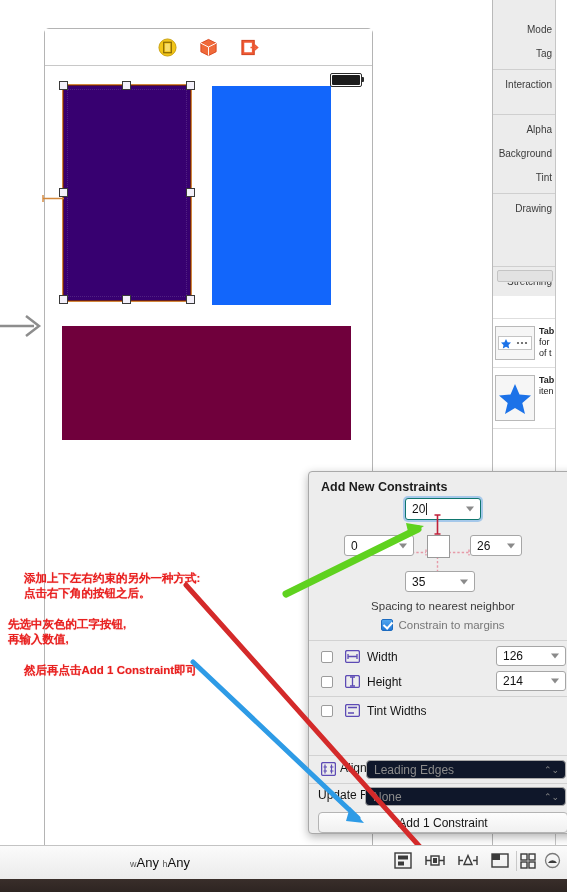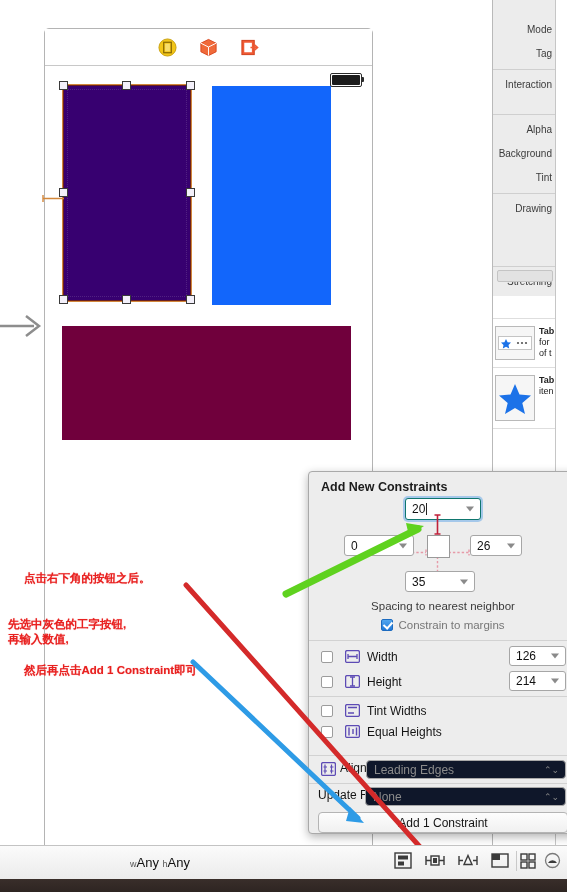--- a/index.html
+++ b/index.html
@@ -120,21 +120,21 @@
   .chk.on{background:linear-gradient(180deg,#51a7f0,#1f78d8);border-color:#1c6bc0;}
   .chk.on:after{content:"";position:absolute;left:3px;top:0px;width:4px;height:7px;
     border:solid #fff;border-width:0 2px 2px 0;transform:rotate(42deg);}
   .margins-label{color:#777;}
 
   .pop-sep{position:absolute;left:0;right:0;height:1px;background:#d2d2d2;}
 
   .opt-row{position:absolute;left:12px;height:21px;display:flex;align-items:center;gap:7px;
     font-size:12px;color:#141414;}
   .opt-ico{width:15px;height:13px;flex:0 0 auto;}
-  .opt-val{position:absolute;right:11px;width:57px;height:20px;}
+  .opt-val{position:absolute;right:11px;width:70px;height:20px;}
 
   .pop-select{position:absolute;background:#0f172a;border:1px solid #a9a9a9;border-radius:4px;
     font-size:12px;color:#8b8b8b;box-sizing:border-box;}
   .pop-select .sv{position:absolute;left:7px;top:50%;transform:translateY(-50%);}
   .pop-select .dchev{position:absolute;right:6px;top:50%;transform:translateY(-50%);
     font-size:9px;color:#8a8a8a;line-height:1;}
   .sel-align{left:57px;top:288px;width:200px;height:19px;}
   .sel-update{left:56px;top:315px;width:201px;height:19px;}
   .lbl-align{position:absolute;left:31px;top:289px;font-size:12px;color:#141414;}
   .lbl-update{position:absolute;left:9px;top:316px;font-size:12px;color:#141414;}
@@ -412,30 +412,20 @@
       <span class="chk"></span>
       <span class="opt-ico">
         <svg width="15" height="13" viewBox="0 0 15 13">
             <rect x="0.6" y="0.6" width="13.8" height="11.8" rx="1.5" fill="none" stroke="#5d4bb5" stroke-width="1.3"></rect>
             <path d="M3 3.5 H12 M3 9 H9" stroke="#5d4bb5" stroke-width="1.5" fill="none"></path>
           </svg>
       </span>
       <span>Tint Widths</span>
     </div>
 
-    <div class="opt-row" style="top:249px;">
-      <span class="chk"></span>
-      <span class="opt-ico">
-        <svg width="15" height="13" viewBox="0 0 15 13">
-            <rect x="0.6" y="0.6" width="13.8" height="11.8" rx="1.5" fill="none" stroke="#5d4bb5" stroke-width="1.3"></rect>
-            <path d="M4 2.5 V10.5 M8 4 V9 M11.5 2.5 V10.5" stroke="#5d4bb5" stroke-width="1.4" fill="none"></path>
-          </svg>
-      </span>
-      <span>Equal Heights</span>
-    </div>
 
 
     <div class="pop-sep" style="top:283px;"></div>
 
     <span class="align-ico">
       <svg width="15" height="14" viewBox="0 0 15 14">
           <rect x="0.6" y="0.6" width="13.8" height="12.8" rx="1.5" fill="none" stroke="#5d4bb5" stroke-width="1.3"></rect>
           <path d="M4 2.5 V11.5 M10.5 2.5 V11.5 M2.5 5 H6 M9 5 H12.5 M2.5 9 H6 M9 9 H12.5" stroke="#5d4bb5" stroke-width="1.2" fill="none"></path>
         </svg>
     </span>
@@ -450,20 +440,21 @@
     <span class="lbl-update">Update Frames</span>
     <div class="pop-select sel-update">
       <span class="sv">None</span>
       <span class="dchev">⌃⌄</span>
     </div>
 
     <div class="add-btn">Add 1 Constraint</div>
   </div>
 
   <div class="anno anno1">
+    <div>添加上下左右约束的另外一种方式:</div>
     <div>点击右下角的按钮之后。</div>
   </div>
   <div class="anno anno2">
     <div>先选中灰色的工字按钮,</div>
     <div>再输入数值,</div>
   </div>
   <div class="anno anno3">
     <div>然后再点击Add 1 Constraint即可</div>
   </div>
 

